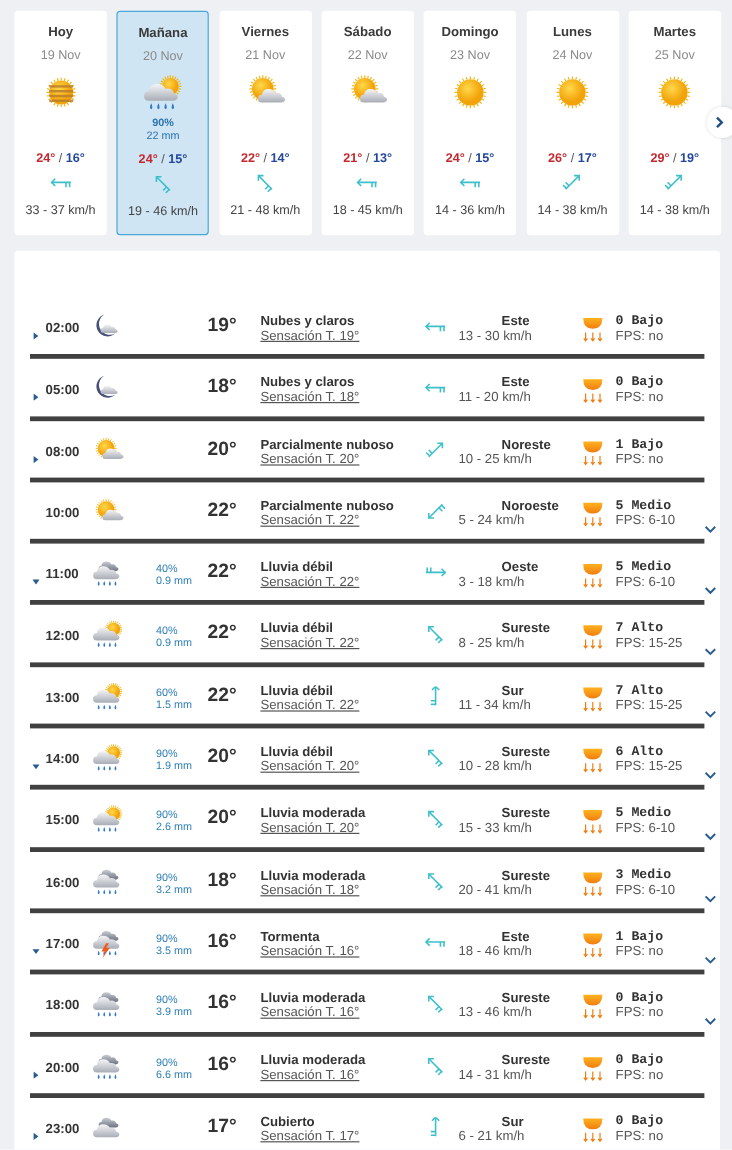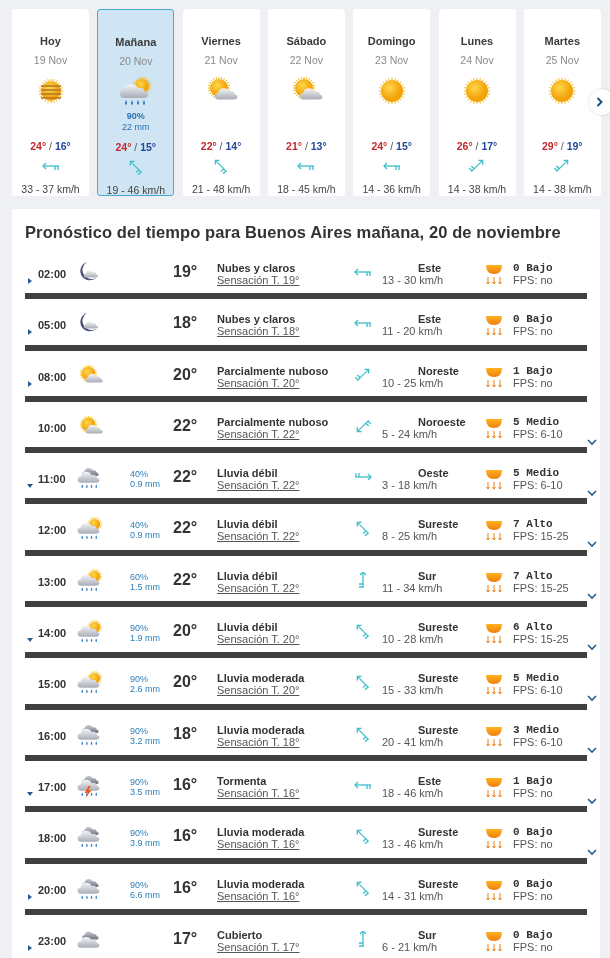--- a/index.html
+++ b/index.html
@@ -6,21 +6,21 @@
   html, body { width: 610px; height: 958px; overflow: hidden; }
   body { background: #eef0f3; font-family: "Liberation Sans", sans-serif; color: #333; position: relative; }
 
   
   .days { position: absolute; left: 12px; top: 9px; width: 598px; height: 187px; }
   .day {
     position: absolute; top: 0; width: 77px; height: 187px; background: #fff;
     border-radius: 3px; text-align: center; cursor: pointer;
   }
   .day.selected { background: #cfe5f3; border: 1px solid #4aa8d8; top: 0; height: 187px; }
-  .day .name { font-size: 11px; font-weight: bold; color: #3a3a3a; margin-top: 26px; height: 14px; }
+  .day .name { font-size: 11px; font-weight: bold; color: #3a3a3a; margin-top: 12px; height: 14px; }
   .day .date { font-size: 10.5px; color: #8a8a8a; margin-top: 5px; height: 14px; }
   .day .icon { width: 36px; height: 36px; margin: 5px auto 0; position: relative; }
   .day .rain { font-size: 9px; color: #2a73b0; line-height: 11px; height: 22px; margin-top: 1px; }
   .day .rain .pct { font-weight: bold; }
   .day .temps { font-size: 10.5px; font-weight: bold; margin-top: 8px; height: 14px; }
   .day.norain .temps { margin-top: 31px; }
   .t-max { color: #c2282e; margin-top: 30px; }
   .t-sep { color: #555; font-weight: normal; }
   .t-min { color: #23479a; }
   .day .wind-ico { width: 22px; height: 16px; margin: 4px auto 0; }
@@ -29,21 +29,21 @@
   .next-btn {
     position: absolute; left: 589px; top: 89px; width: 26px; height: 26px; border-radius: 50%;
     background: #fff; box-shadow: 0 0 3px rgba(0,0,0,0.15); display: flex; align-items: center; justify-content: flex-start; padding-left: 7px;
   }
   .next-btn svg { width: 8px; height: 10px; }
 
   
   .card { position: absolute; left: 12px; top: 209px; width: 588px; height: 760px; background: #fff; border-radius: 3px; }
   .card h1 { font-size: 16.5px; font-weight: bold; color: #333; position: absolute; left: 13px; top: 14px; letter-spacing: 0.1px; }
   .rows { position: absolute; left: 13px; top: 39px; width: 562px; }
-  .row { position: relative; height: 51.3px; border-bottom: 6px solid #404040; }
+  .row { position: relative; height: 51.3px; border-bottom: 4px solid #404040; }
   .row .caret { position: absolute; left: 2px; top: 22px; width: 6px; height: 6px; }
   .row .time { position: absolute; left: 13px; top: 20px; font-size: 11px; font-weight: bold; color: #333; }
   .row .w-icon { position: absolute; left: 51px; top: 11px; width: 28px; height: 28px; }
   .row .prec { position: absolute; left: 105px; top: 16px; font-size: 9px; line-height: 10px; color: #2d7fb8; }
   .row .temp { position: absolute; left: 148px; top: 15px; font-size: 16px; font-weight: bold; color: #333; }
   .row .desc { position: absolute; left: 192px; top: 14px; line-height: 12px; }
   .row .desc .d1 { font-size: 11px; font-weight: bold; color: #333; }
   .row .desc .d2 { font-size: 11px; color: #555; text-decoration: underline; }
   .row .wi { position: absolute; left: 327px; top: 16px; width: 22px; height: 16px; }
   .row .wind { position: absolute; left: 357px; top: 14px; line-height: 12px; }
@@ -459,21 +459,20 @@
     <div class="wind">14 - 38 km/h</div>
     </div>
   </div>
 <div class="next-btn">
   <svg viewBox="0 0 8 10">
       <path d="M1.5 1 L5.5 5 L1.5 9" fill="none" stroke="#1f4f86" stroke-width="2"></path>
     </svg>
 </div>
 
 <div class="card">
-  <h1>Pronóstico del tiempo para Buenos Aires mañana, 20 de noviembre</h1>
   <div class="rows" id="rows">
       <div class="row">
     <span class="caret"><svg viewBox="0 0 6 6" width="6" height="6">
             <path d="M1 0 L5 3 L1 6z" fill="#2a5d8f"></path>
           </svg></span>
     <span class="time">02:00</span>
     <span class="w-icon"><svg viewBox="0 0 36 36" width="100%" height="100%">
             <defs>
               <radialGradient id="sg" cx="40%" cy="35%">
                 <stop offset="0" stop-color="#ffd84a"></stop>

